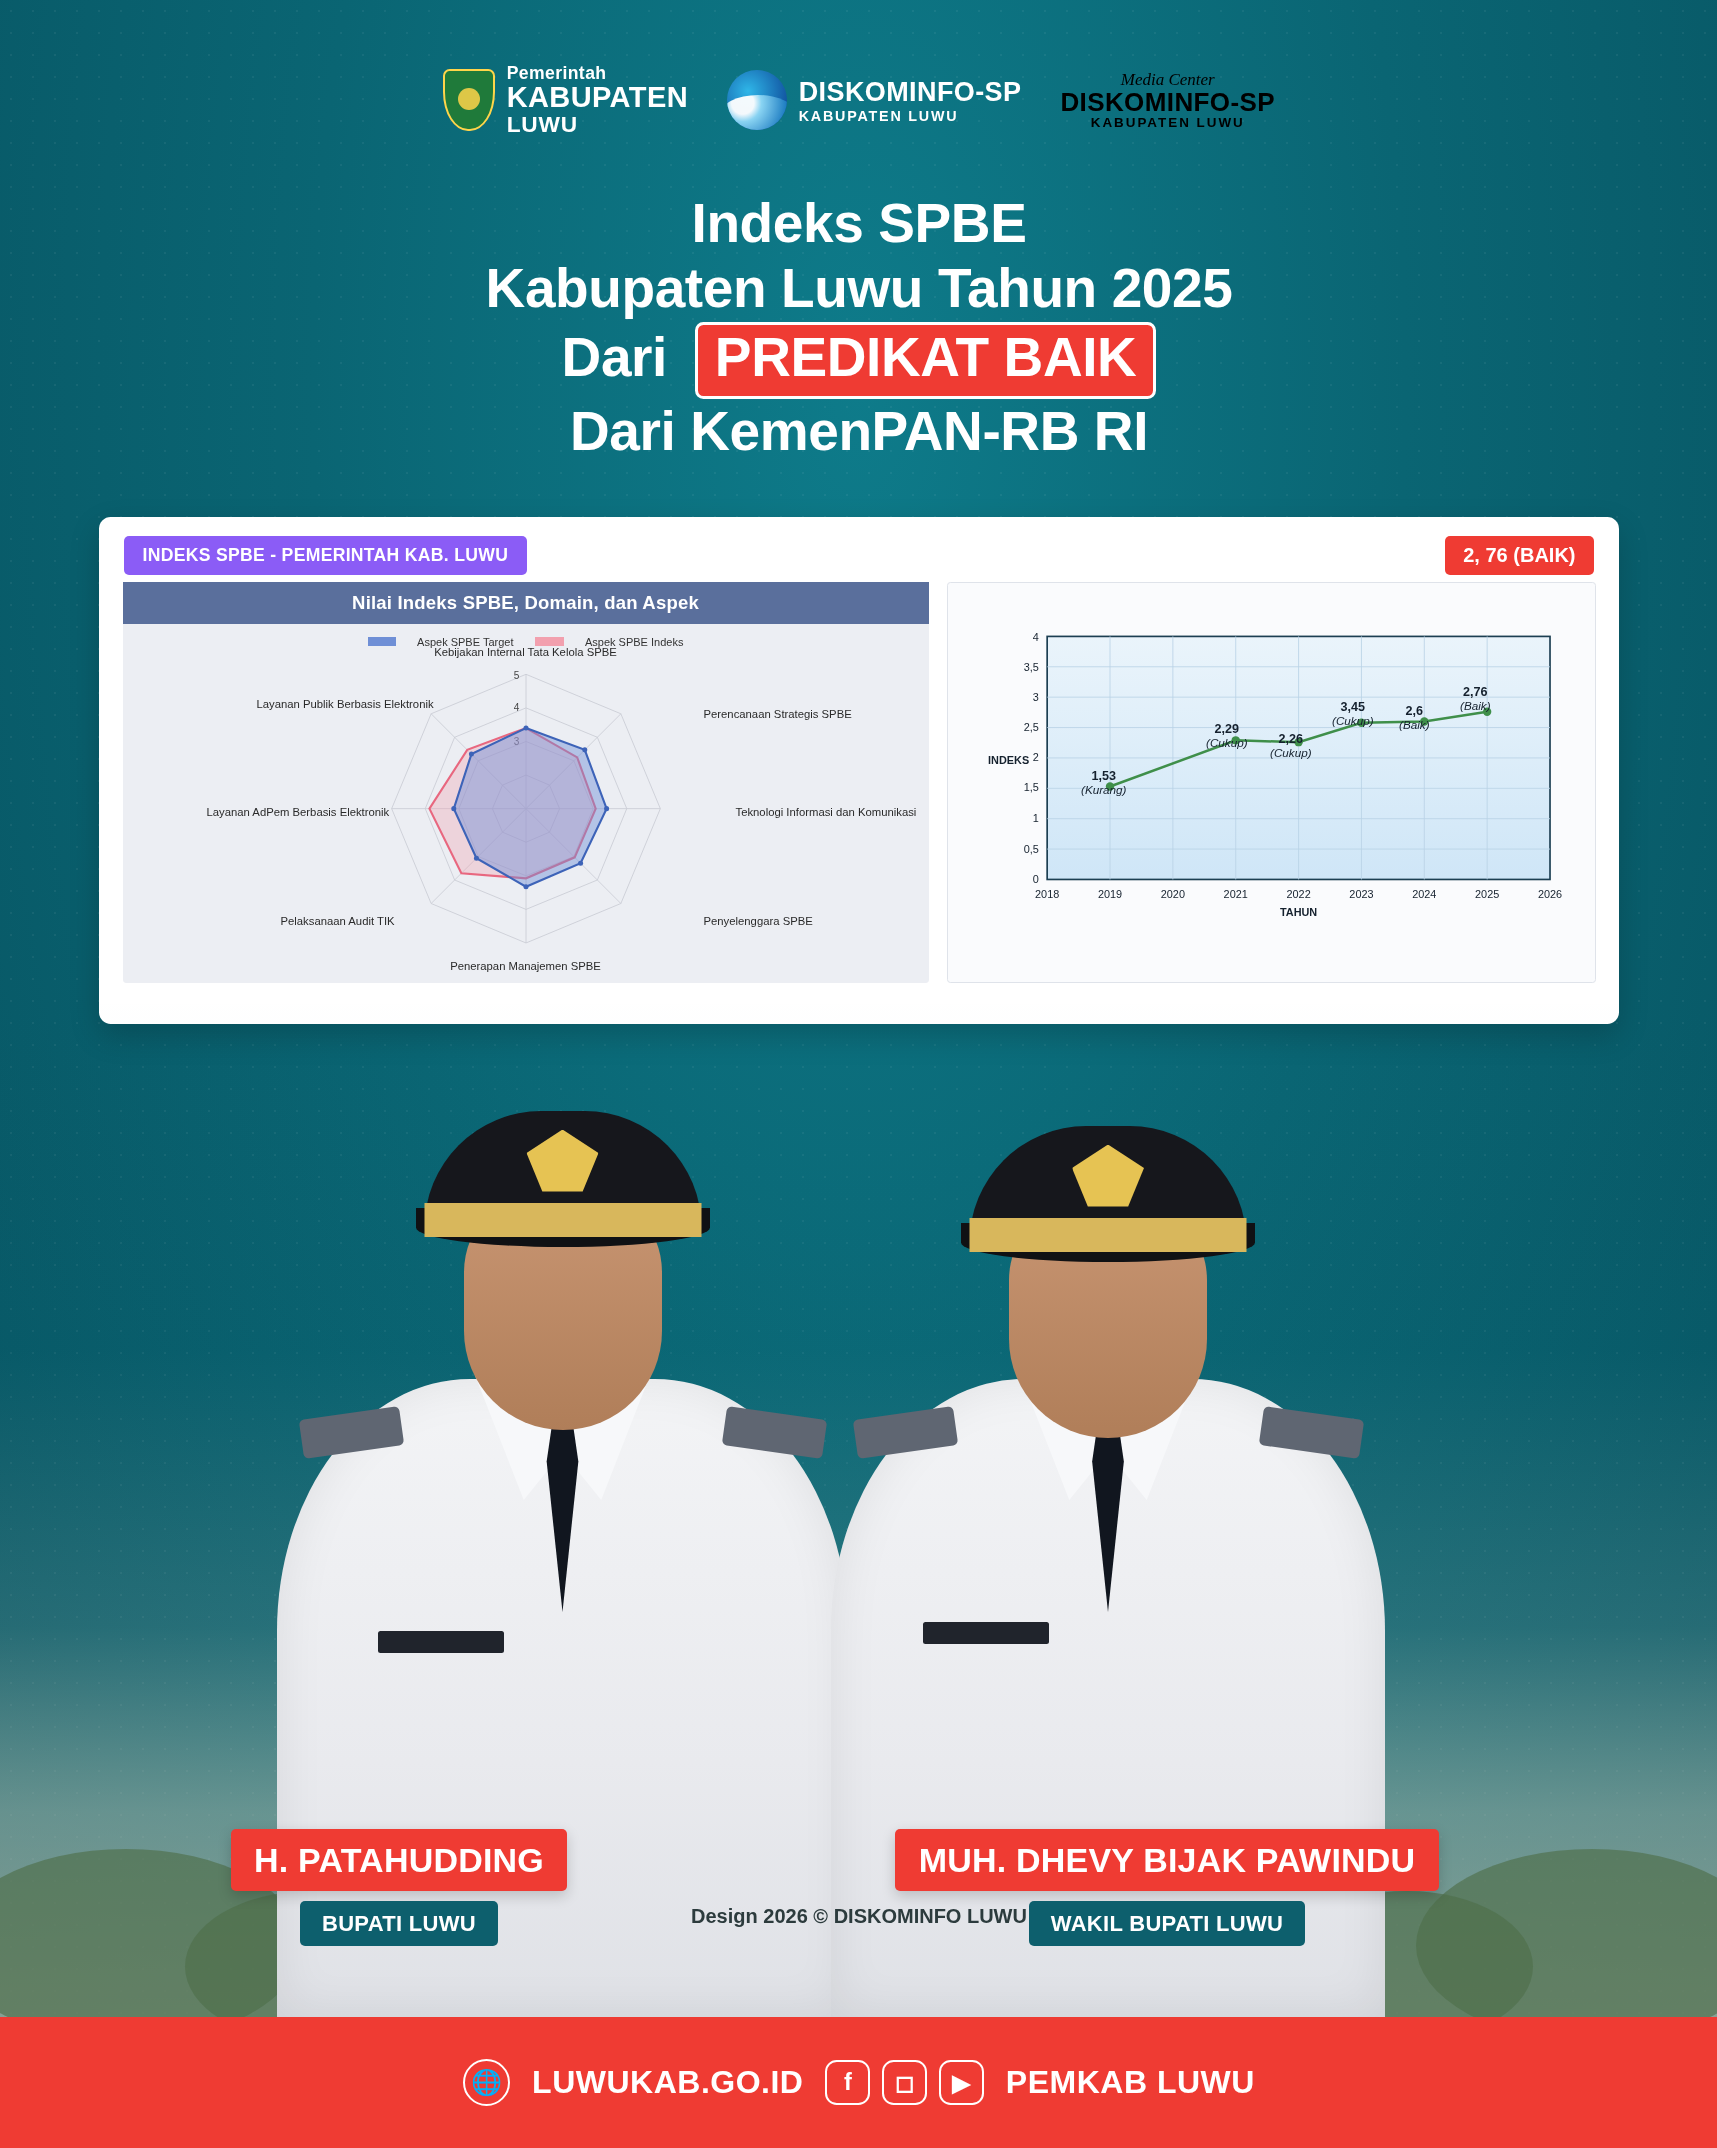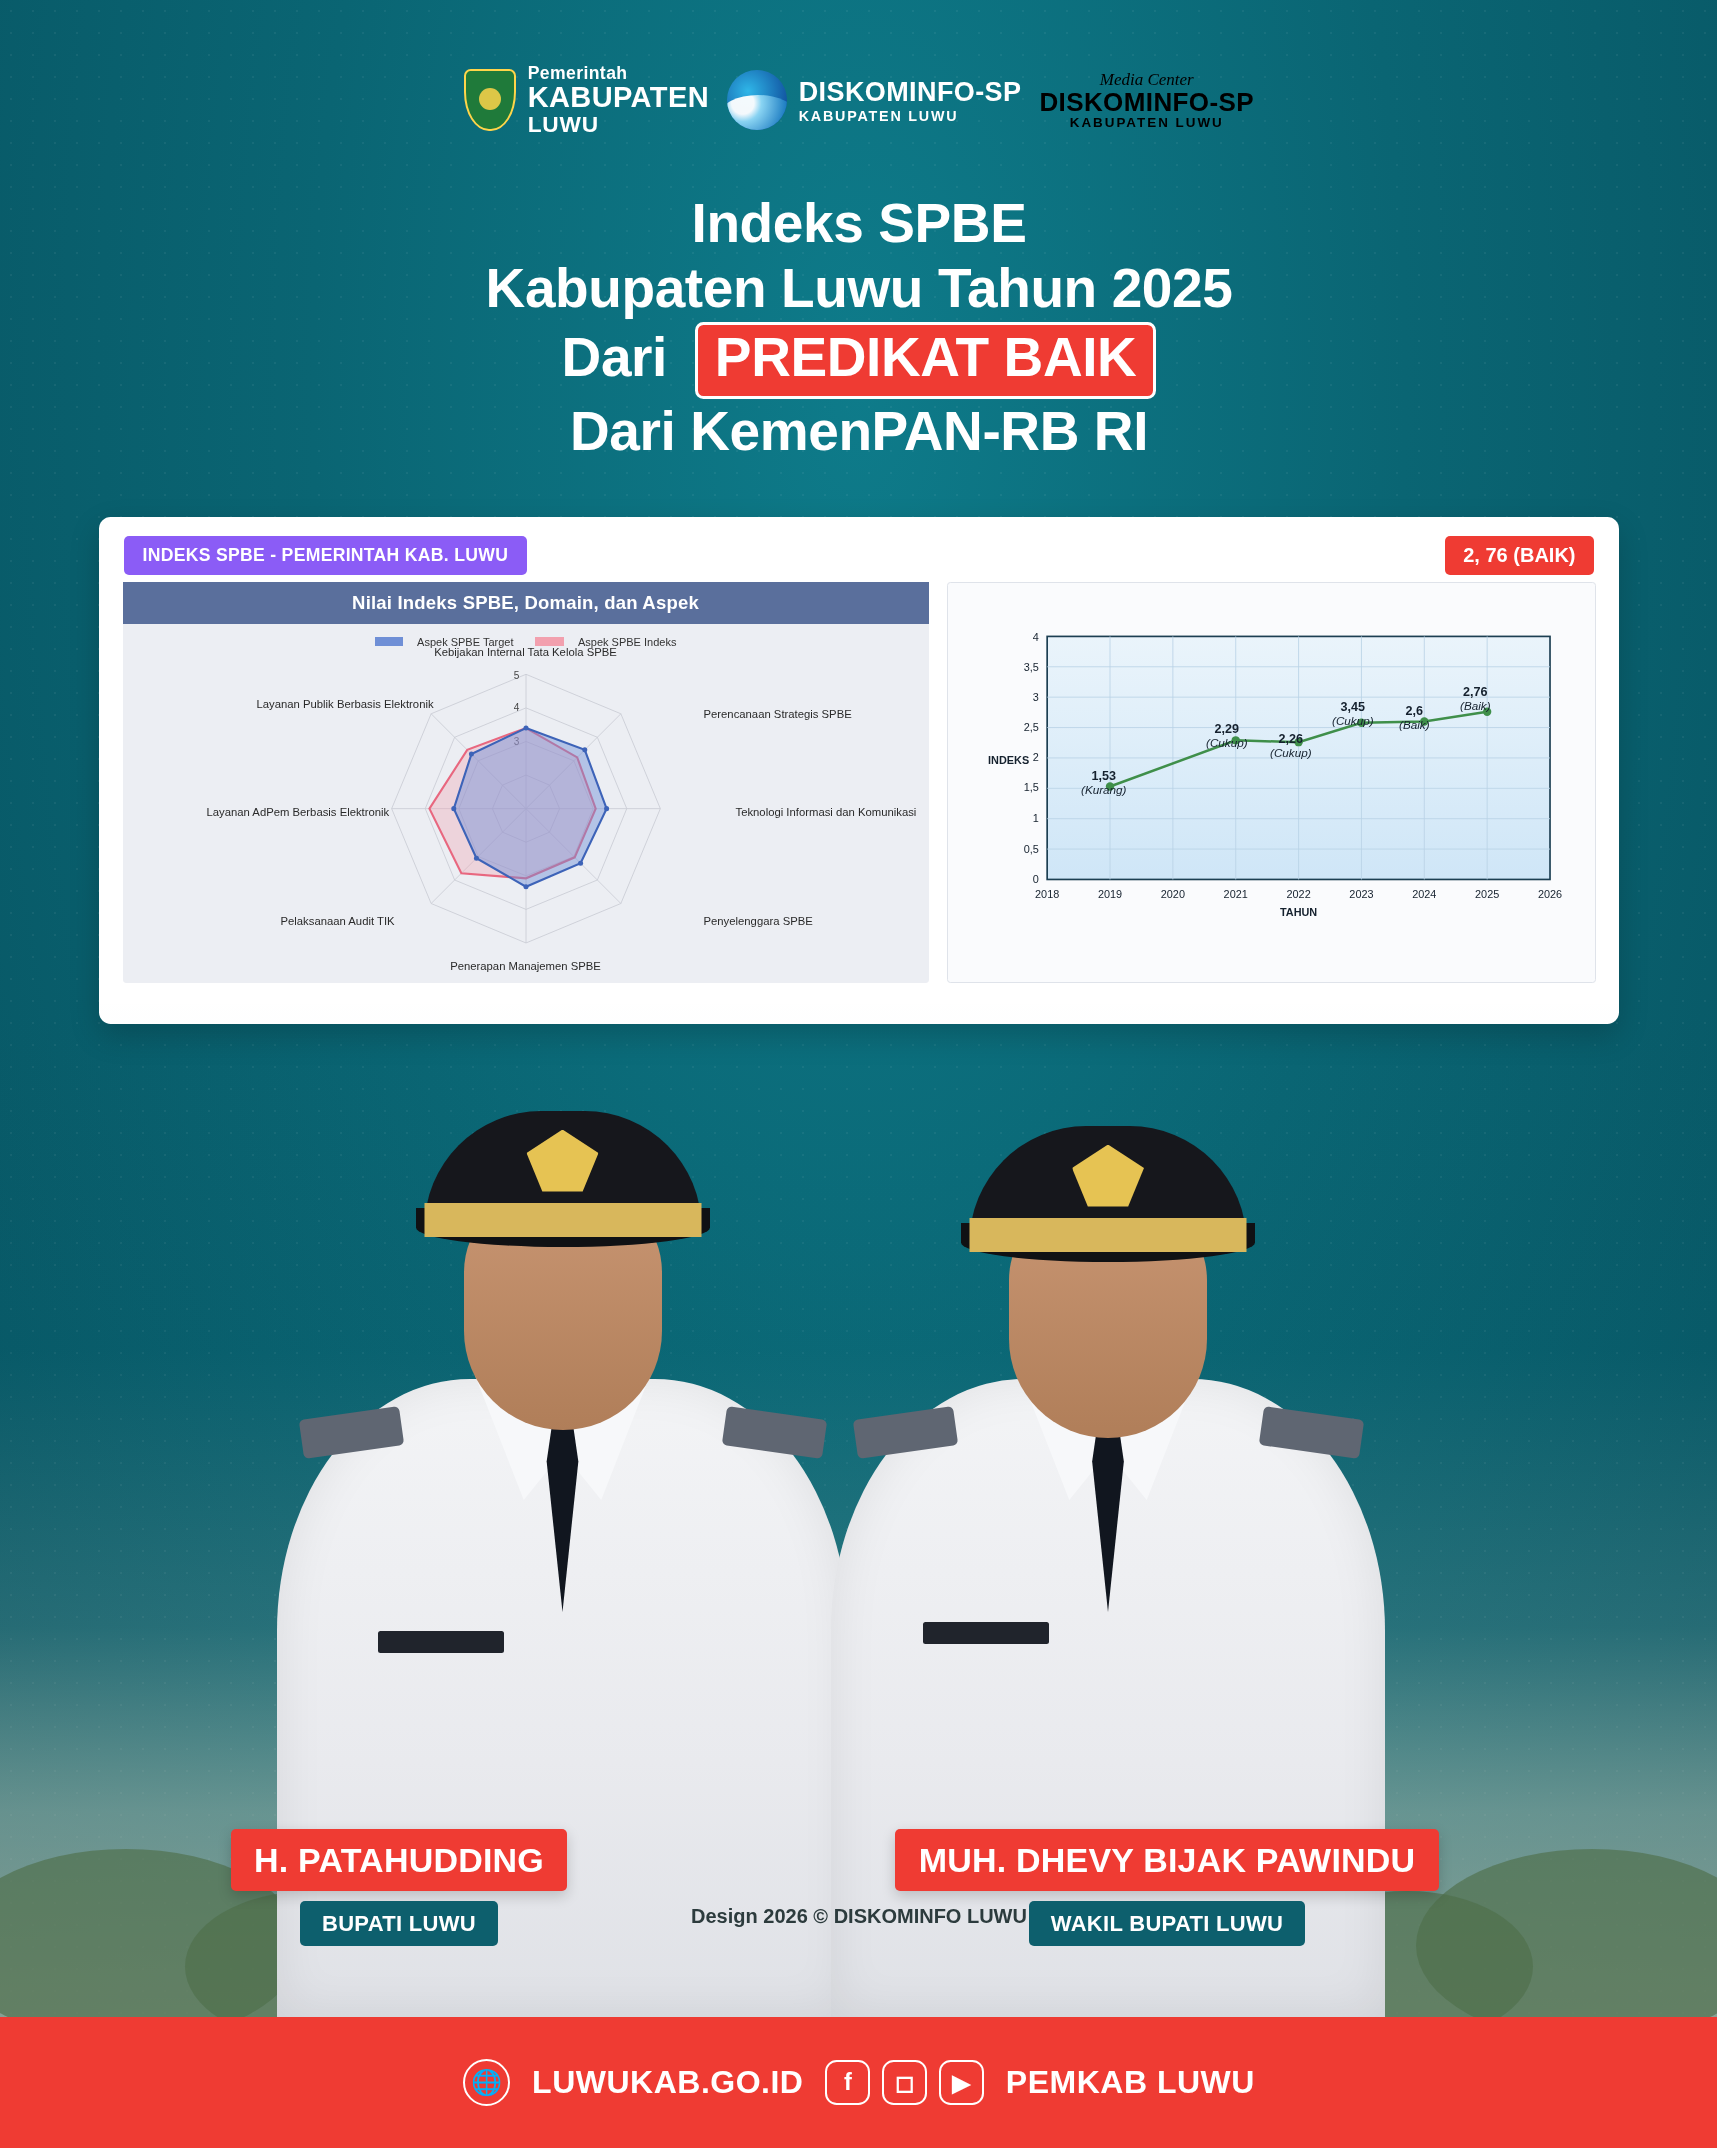--- a/index.html
+++ b/index.html
@@ -17,21 +17,21 @@
   }
   .dotgrid {
     position: absolute; inset: 0;
     background-image: radial-gradient(rgba(255,255,255,0.055) 1.3px, transparent 1.4px);
     background-size: 22px 22px;
     pointer-events: none;
   }
   
   .logos {
     position: absolute; top: 65px; left: 0; right: 0;
-    display: flex; align-items: center; justify-content: center; gap: 18px;
+    display: flex; align-items: center; justify-content: center; gap: 39px;
   }
   .logo-block { display: flex; align-items: center; gap: 11.7px; color: #fff; }
   .shield {
     width: 52px; height: 62px; background: #1f7a3a;
     border: 2.5px solid #ffd54a;
     border-radius: 6.7px 6.7px 25px 25px / 6.7px 6.7px 39px 39px;
     position: relative;
   }
   .shield:after{
     content:""; position:absolute; left:50%; top:48%; transform:translate(-50%,-50%);
@@ -100,21 +100,21 @@
   .panels { display:flex; gap: 18.5px; padding: 0 23.5px; }
   .panel-left {
     width: 806px; height: 401px; background:#eceef3; border-radius: 3.4px;
     position: relative;
   }
   .panel-left .ptitle {
     background:#5a6f9c; color:#fff; font-size: 18.5px; font-weight: 700;
     text-align:center; padding: 10px 0; letter-spacing: 0.2px;
   }
   .legend { display:flex; justify-content:center; gap: 22px; margin-top: 11.7px; }
-  .legend span { font-size: 11px; color:#333; display:flex; align-items:center; gap:14px;}
+  .legend span { font-size: 11px; color:#333; display:flex; align-items:center; gap:21px;}
   .lg-sw { width: 28.5px; height: 9.2px; display:inline-block; }
   .radar-wrap { position:relative; width: 806px; height: 336px; }
   .radar-wrap svg { position:absolute; left:0; top:-3.4px; }
   .axis-label {
     position:absolute; font-size: 11.3px; color:#2a2a2a; white-space: nowrap;
   }
   .panel-right {
     width: 671px; height: 401px; background:#fafbfd; border: 0.8px solid #dfe3ea;
     border-radius: 3.4px; position:relative;
   }

